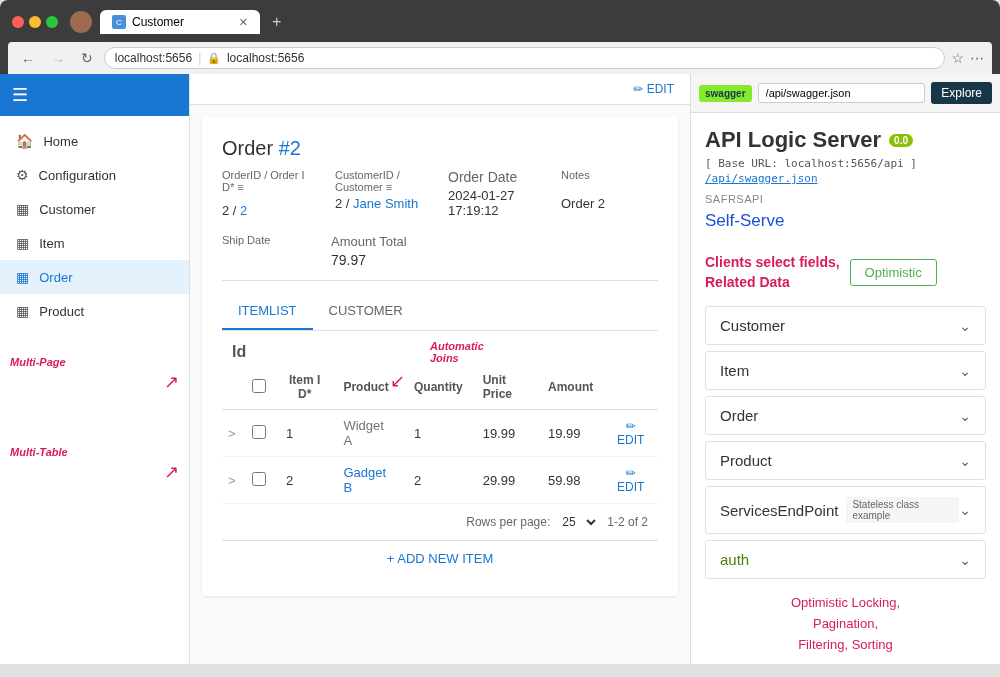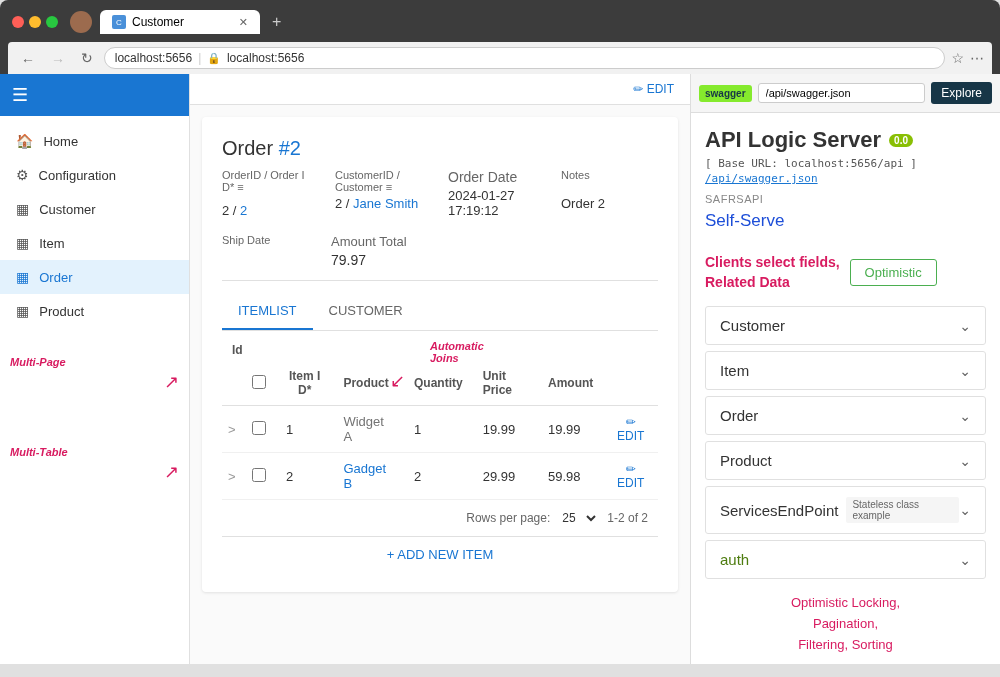--- a/index.html
+++ b/index.html
@@ -134,21 +134,21 @@
           <div style="font-size:14px;font-weight:500;color:#333;">79.97</div>
         </div>
       </div>
       <hr style="border:none;border-top:1px solid #e0e0e0;margin:12px 0;">
 
       <div style="display:flex;border-bottom:1px solid #e0e0e0;margin-bottom:8px;">
         <div style="padding:10px 16px;font-size:13px;cursor:pointer;color:#1976d2;border-bottom:2px solid #1976d2;font-weight:500;">ITEMLIST</div>
         <div style="padding:10px 16px;font-size:13px;cursor:pointer;color:#666;border-bottom:2px solid transparent;">CUSTOMER</div>
       </div>
 
-      <div style="font-size:12px;font-weight:600;color:#555;padding:4px 10px;">Id</div>
+      <div style="font-size:16px;font-weight:600;color:#555;padding:4px 10px;">Id</div>
 
       <div style="overflow-x:auto;">
         <table style="width:100%;border-collapse:collapse;font-size:13px;">
           <thead>
             <tr style="border-bottom:1px solid #e0e0e0;">
               <th style="padding:8px 6px;width:24px;"></th>
               <th style="padding:8px 6px;width:30px;"><input type="checkbox" style="width: 14px; height: 14px;"></th>
               <th style="padding:8px 10px;text-align:center;font-size:12px;font-weight:600;color:#555;">Item I D*</th>
               <th style="padding:8px 10px;text-align:left;font-size:12px;font-weight:600;color:#555;">Product</th>
               <th style="padding:8px 10px;text-align:left;font-size:12px;font-weight:600;color:#555;">Quantity</th>

